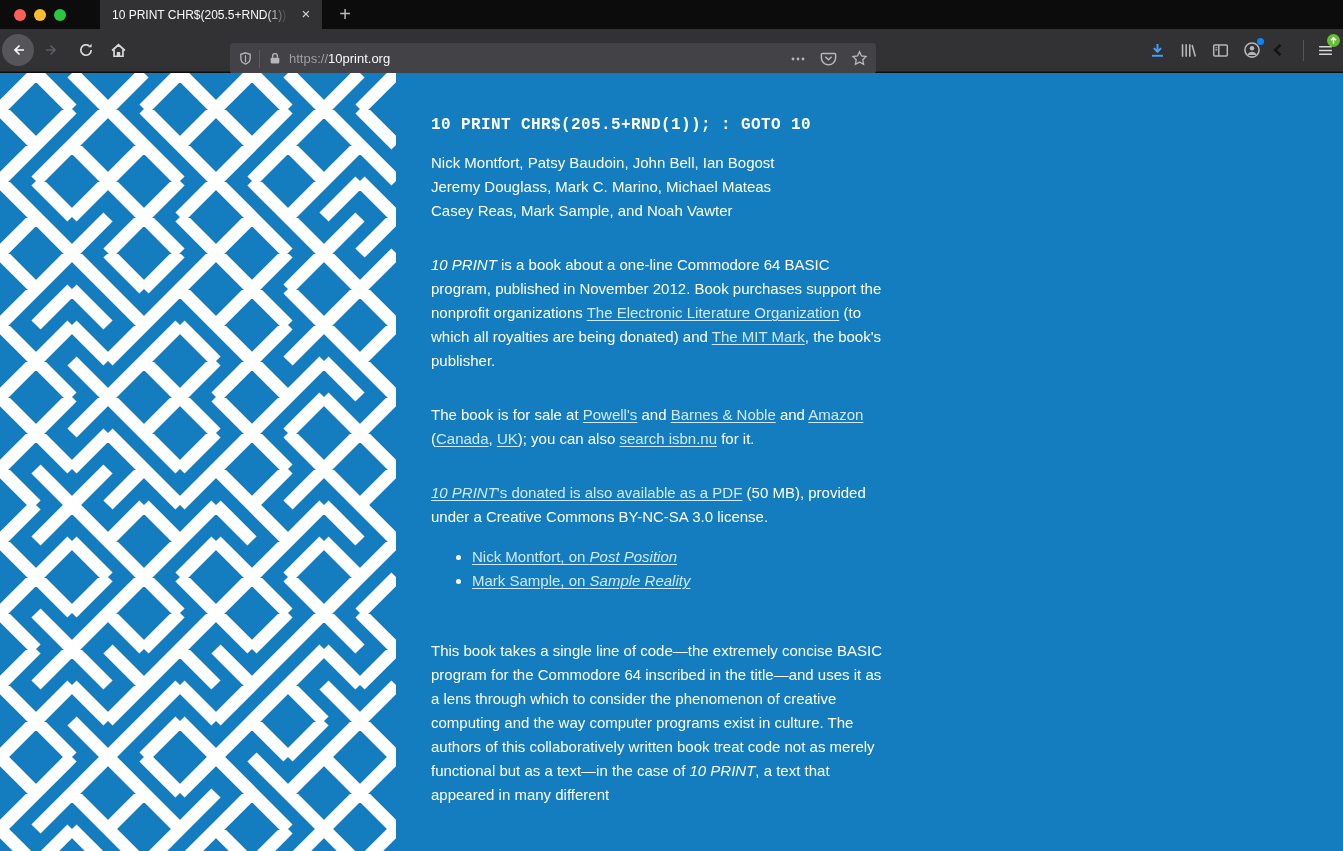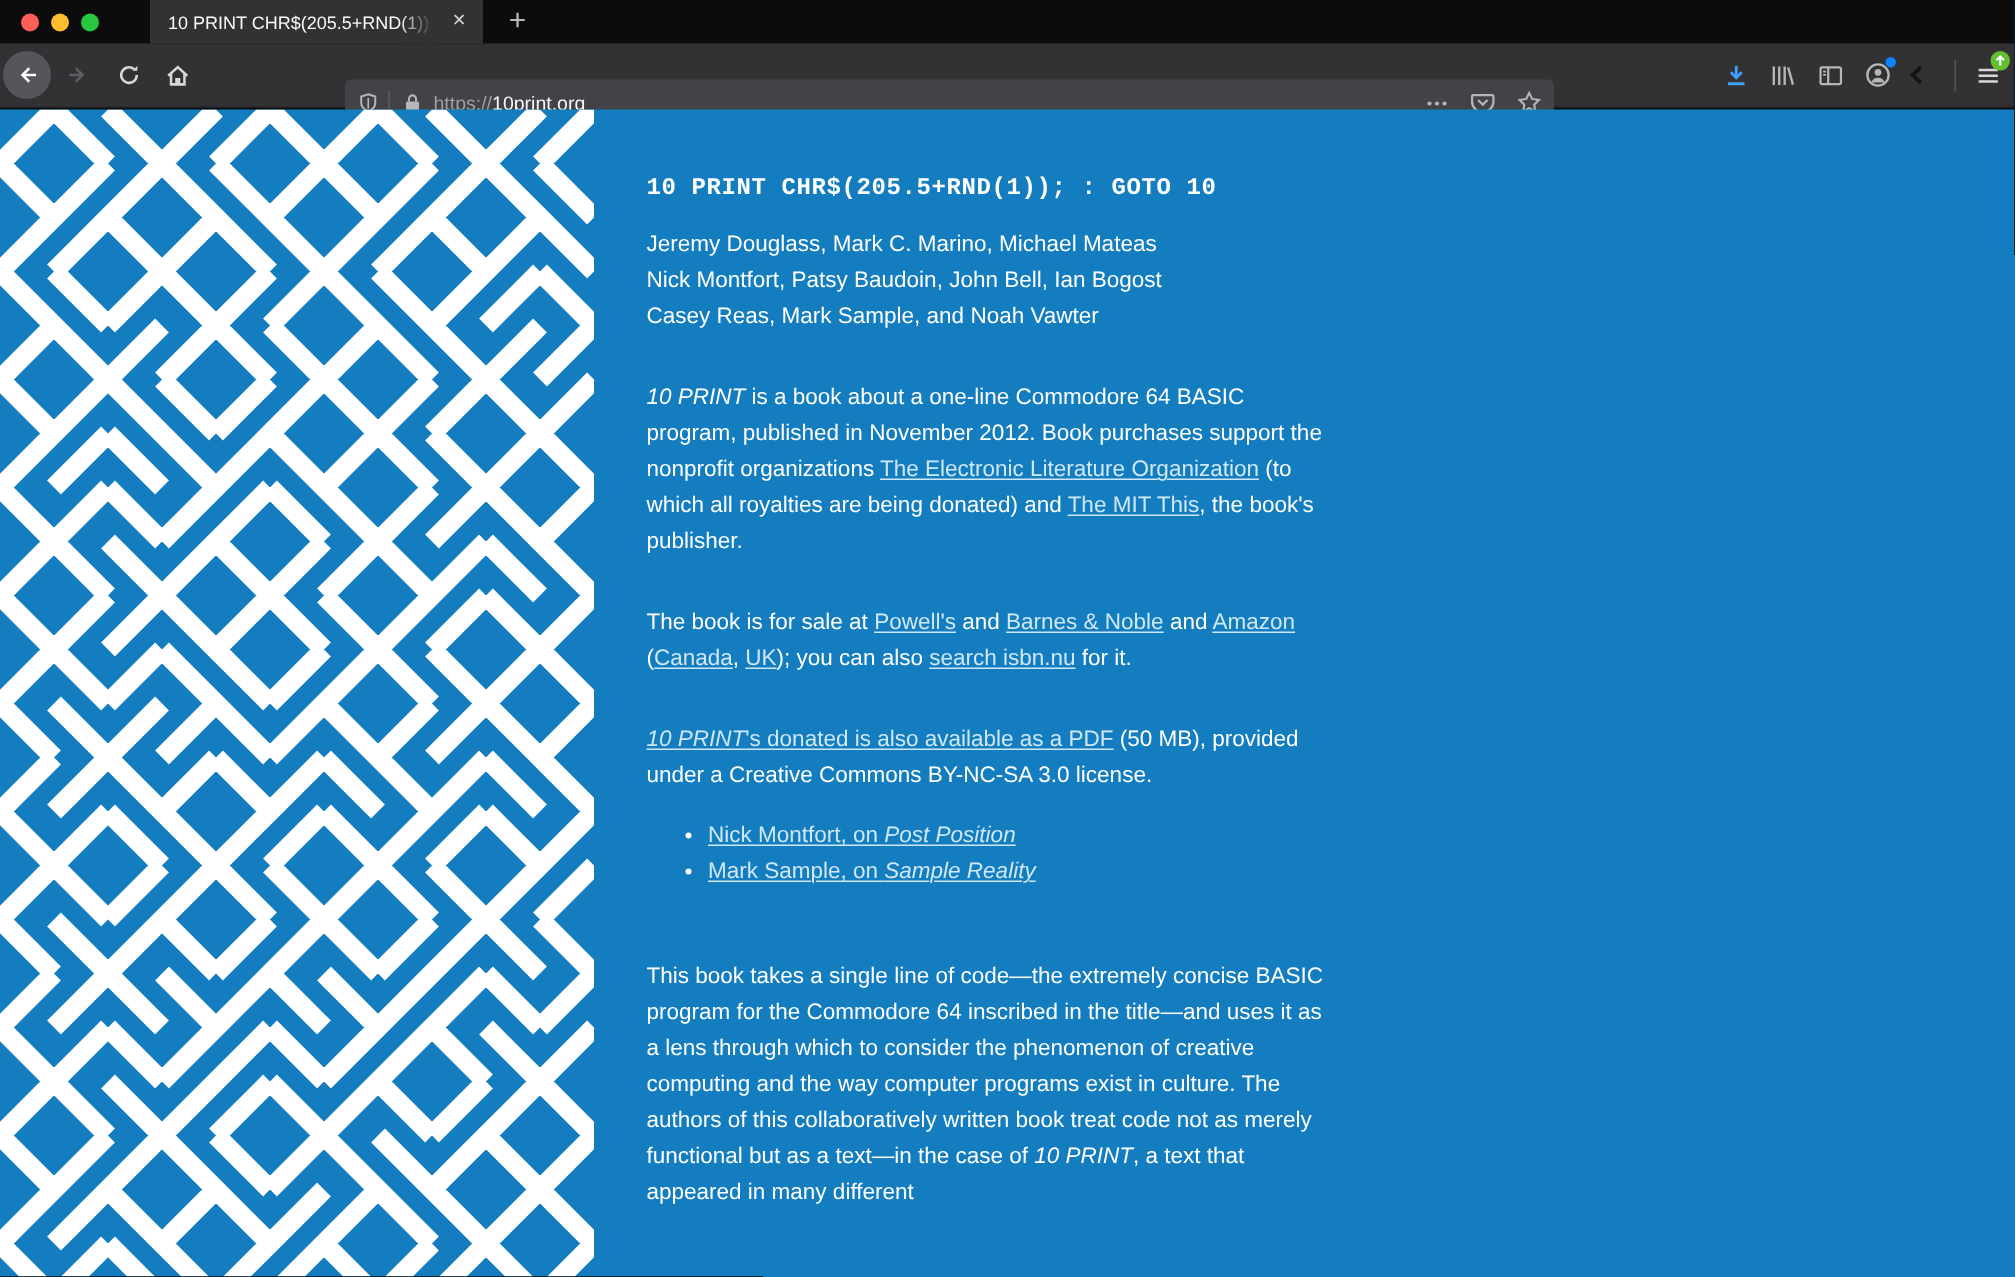--- a/index.html
+++ b/index.html
@@ -35,21 +35,21 @@
   .toolbar { position:relative; height:43px; background:var(--chrome_mid,#323234);
              border-bottom:1px solid #222225; }
   .tbtn { position:absolute; top:5px; width:32px; height:32px; display:flex;
           align-items:center; justify-content:center; border-radius:50%; }
   .tbtn svg { display:block; }
   #btn-back    { left:2px;  background:#55555a; }
   #btn-forward { left:36px; }
   #btn-reload  { left:70px; }
   #btn-home    { left:102px; }
 
-  .urlbar { position:absolute; left:230px; top:24px; width:806px; height:31px;
+  .urlbar { position:absolute; left:230px; top:14px; width:646px; height:31px;
             background:#434347; border-radius:4px; display:flex; align-items:center;
             padding:0 8px; }
   .urlbar .sep { width:1px; height:18px; background:#5c5c60; margin:0 8px 0 6px; }
   .url-text { font-size:13px; margin-left:7px; white-space:nowrap; flex:1; }
   .url-scheme { color:#9e9ea3; }
   .url-host { color:#f9f9fa; }
   .urlbar-right { display:flex; align-items:center; gap:14px; margin-left:auto; }
 
   .right-icons .ricon { position:absolute; top:7px; width:28px; height:28px;
           display:flex; align-items:center; justify-content:center; }
@@ -202,26 +202,26 @@
 
   <div class="content">
     <svg id="maze" width="396" height="792" viewBox="0 0 396 792">
         <path d="M0 36L36 0M36 0L72 36M72 0L108 36M108 36L144 0M144 36L180 0M180 0L216 36M216 36L252 0M252 0L288 36M288 0L324 36M324 36L360 0M360 36L396 0M0 36L36 72M36 72L72 36M72 72L108 36M108 36L144 72M144 36L180 72M180 72L216 36M216 36L252 72M252 72L288 36M288 72L324 36M324 36L360 72M360 36L396 72M0 108L36 72M36 108L72 72M72 72L108 108M108 108L144 72M144 72L180 108M180 72L216 108M216 108L252 72M252 108L288 72M288 72L324 108M324 108L360 72M360 72L396 108M0 108L36 144M36 108L72 144M72 144L108 108M108 108L144 144M144 144L180 108M180 144L216 108M216 108L252 144M252 108L288 144M288 144L324 108M324 144L360 108M360 108L396 144M0 180L36 144M36 144L72 180M72 180L108 144M108 180L144 144M144 144L180 180M180 144L216 180M216 180L252 144M252 144L288 180M288 144L324 180M324 180L360 144M360 180L396 144M0 180L36 216M36 216L72 180M72 180L108 216M108 180L144 216M144 216L180 180M180 216L216 180M216 180L252 216M252 216L288 180M288 216L324 180M324 180L360 216M360 216L396 180M0 252L36 216M36 252L72 216M72 216L108 252M108 216L144 252M144 252L180 216M180 216L216 252M216 252L252 216M252 216L288 252M288 216L324 252M324 252L360 216M360 216L396 252M0 252L36 288M36 288L72 252M72 252L108 288M108 288L144 252M144 288L180 252M180 252L216 288M216 252L252 288M252 288L288 252M288 288L324 252M324 252L360 288M360 288L396 252M0 324L36 288M36 288L72 324M72 288L108 324M108 324L144 288M144 288L180 324M180 324L216 288M216 324L252 288M252 288L288 324M288 324L324 288M324 288L360 324M360 288L396 324M0 324L36 360M36 360L72 324M72 360L108 324M108 324L144 360M144 360L180 324M180 324L216 360M216 324L252 360M252 360L288 324M288 360L324 324M324 324L360 360M360 360L396 324M0 396L36 360M36 360L72 396M72 396L108 360M108 360L144 396M144 360L180 396M180 396L216 360M216 396L252 360M252 360L288 396M288 360L324 396M324 396L360 360M360 360L396 396M0 396L36 432M36 396L72 432M72 432L108 396M108 432L144 396M144 396L180 432M180 432L216 396M216 396L252 432M252 432L288 396M288 432L324 396M324 396L360 432M360 432L396 396M0 468L36 432M36 468L72 432M72 432L108 468M108 468L144 432M144 432L180 468M180 468L216 432M216 432L252 468M252 432L288 468M288 468L324 432M324 432L360 468M360 432L396 468M0 468L36 504M36 504L72 468M72 468L108 504M108 468L144 504M144 504L180 468M180 504L216 468M216 468L252 504M252 504L288 468M288 504L324 468M324 468L360 504M360 504L396 468M0 540L36 504M36 504L72 540M72 540L108 504M108 540L144 504M144 504L180 540M180 504L216 540M216 540L252 504M252 504L288 540M288 504L324 540M324 540L360 504M360 540L396 504M0 540L36 576M36 540L72 576M72 576L108 540M108 540L144 576M144 576L180 540M180 576L216 540M216 540L252 576M252 576L288 540M288 576L324 540M324 540L360 576M360 540L396 576M0 612L36 576M36 612L72 576M72 576L108 612M108 576L144 612M144 612L180 576M180 576L216 612M216 576L252 612M252 612L288 576M288 612L324 576M324 576L360 612M360 612L396 576M0 612L36 648M36 648L72 612M72 612L108 648M108 648L144 612M144 648L180 612M180 612L216 648M216 648L252 612M252 648L288 612M288 612L324 648M324 612L360 648M360 648L396 612M0 684L36 648M36 648L72 684M72 648L108 684M108 684L144 648M144 684L180 648M180 648L216 684M216 684L252 648M252 648L288 684M288 684L324 648M324 684L360 648M360 648L396 684M0 684L36 720M36 720L72 684M72 720L108 684M108 684L144 720M144 684L180 720M180 720L216 684M216 684L252 720M252 684L288 720M288 720L324 684M324 684L360 720M360 720L396 684M0 756L36 720M36 756L72 720M72 720L108 756M108 756L144 720M144 720L180 756M180 756L216 720M216 756L252 720M252 720L288 756M288 720L324 756M324 756L360 720M360 720L396 756M0 756L36 792M36 792L72 756M72 756L108 792M108 756L144 792M144 792L180 756M180 792L216 756M216 756L252 792M252 792L288 756M288 792L324 756M324 756L360 792M360 792L396 756" stroke="#ffffff" stroke-width="13" fill="none"></path>
       </svg>
 
     <div class="article">
       <h1>10 PRINT CHR$(205.5+RND(1)); : GOTO 10</h1>
 
       <div class="authors">
+        <div>Nick Montfort, Patsy Baudoin, John Bell, Ian Bogost</div>
         <div>Jeremy Douglass, Mark C. Marino, Michael Mateas</div>
-        <div>Nick Montfort, Patsy Baudoin, John Bell, Ian Bogost</div>
         <div>Casey Reas, Mark Sample, and Noah Vawter</div>
       </div>
 
-      <p><span class="it">10 PRINT</span><span> is a book about a one-line Commodore 64 BASIC program, published in November 2012. Book purchases support the nonprofit organizations </span><a class="lnk">The Electronic Literature Organization</a><span> (to which all royalties are being donated) and </span><a class="lnk">The MIT This</a><span>, the book's publisher.</span></p>
+      <p><span class="it">10 PRINT</span><span> is a book about a one-line Commodore 64 BASIC program, published in November 2012. Book purchases support the nonprofit organizations </span><a class="lnk">The Electronic Literature Organization</a><span> (to which all royalties are being donated) and </span><a class="lnk">The MIT Mark</a><span>, the book's publisher.</span></p>
       <p><span>The book is for sale at </span><a class="lnk">Powell's</a><span> and </span><a class="lnk">Barnes &amp; Noble</a><span> and </span><a class="lnk">Amazon</a><span> (</span><a class="lnk">Canada</a><span>, </span><a class="lnk">UK</a><span>); you can also </span><a class="lnk">search isbn.nu</a><span> for it.</span></p>
       <p><a class="it lnk">10 PRINT</a><a class="lnk">'s donated is also available as a PDF</a><span> (50 MB), provided under a Creative Commons BY-NC-SA 3.0 license.</span></p>
       <ul>
         <li><a class="lnk">Nick Montfort, on </a><a class="it lnk">Post Position</a></li>
         <li><a class="lnk">Mark Sample, on </a><a class="it lnk">Sample Reality</a></li>
       </ul>
       <p class="final"><span>This book takes a single line of code—the extremely concise BASIC program for the Commodore 64 inscribed in the title—and uses it as a lens through which to consider the phenomenon of creative computing and the way computer programs exist in culture. The authors of this collaboratively written book treat code not as merely functional but as a text—in the case of </span><span class="it">10 PRINT</span><span>, a text that appeared in many different</span></p>
     </div>
   </div>
 </div>

